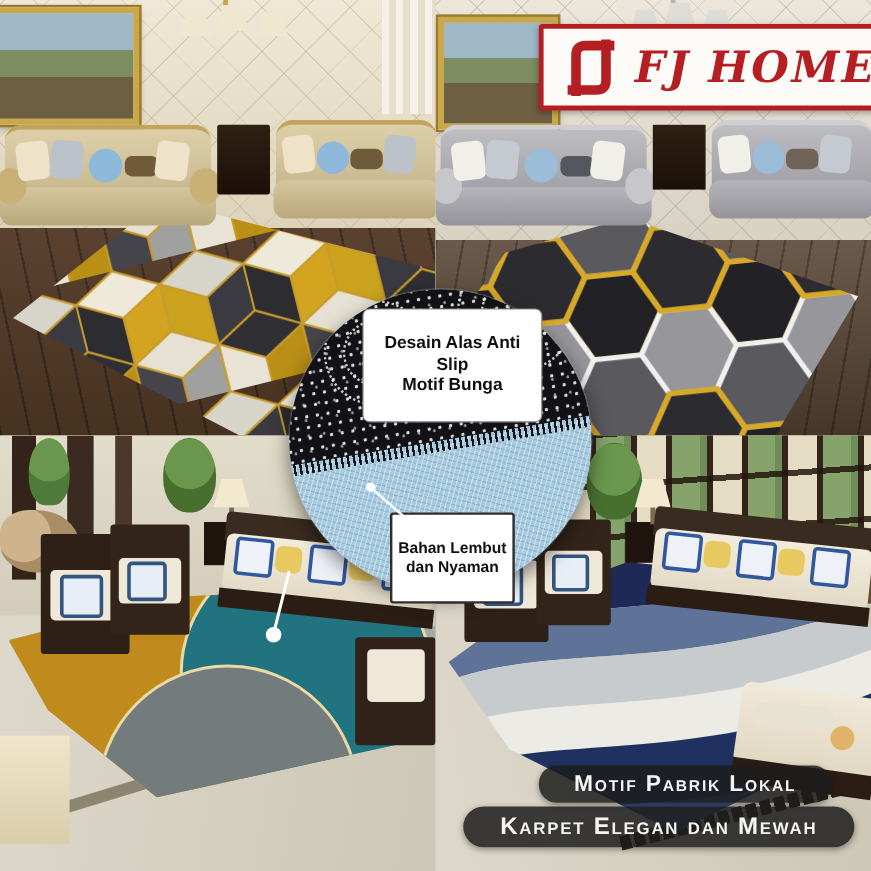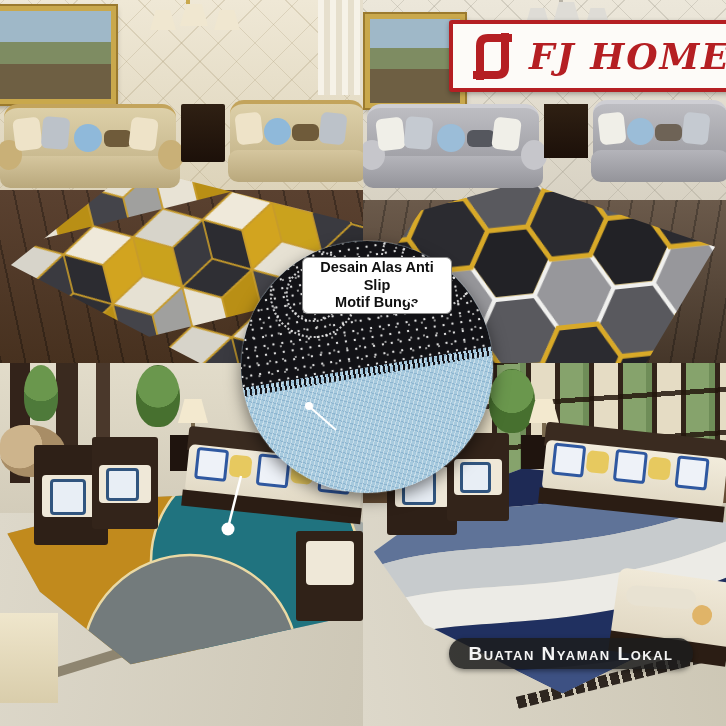--- a/index.html
+++ b/index.html
@@ -51,21 +51,21 @@
     background-color:#121216;
     background-image:
       radial-gradient(circle at 3px 3px, #dcdcdc 1.2px, transparent 1.6px),
       radial-gradient(circle at 8px 7px, #9a9a9a 1px, transparent 1.4px);
     background-size:9px 9px, 13px 13px;}
   #ins-black::after{content:"";position:absolute;left:0;right:0;bottom:-9px;height:10px;
     background:repeating-linear-gradient(90deg, #14141a 0 2px, transparent 2px 5px);}
   .motif{position:absolute;border:2px dotted rgba(235,235,235,.85);border-radius:50%;}
 
   .callout-label{position:absolute;z-index:22;background:#fff;color:#101010;text-align:center;
-    font-weight:bold;line-height:1.22;padding:1px 4px;}
+    font-weight:bold;line-height:1.22;padding:20px 4px;}
   #label-antislip{left:302px;top:257px;width:140px;font-size:14.5px;border:1px solid #8a8a8a;border-radius:6px;}
   #label-soft{left:325px;top:427px;width:92px;font-size:13px;border:2px solid #2e2e2e;border-radius:3px;}
   .callout-label span{display:block;}
 
   #callouts{position:absolute;inset:0;z-index:24;pointer-events:none;}
 
   
   .badge{position:absolute;z-index:40;background:rgba(28,28,28,.85);color:#f4f4f4;
     display:flex;align-items:center;justify-content:center;font-weight:bold;
     font-variant:small-caps;letter-spacing:1.5px;box-shadow:0 2px 5px rgba(0,0,0,.4);}
@@ -342,25 +342,30 @@
       <div class="motif" style="left:86px;top:76px;width:52px;height:52px;"></div>
       <div class="motif" style="left:185px;top:40px;width:96px;height:96px;border-style:dotted;"></div>
       <div class="motif" style="left:205px;top:60px;width:56px;height:56px;"></div>
     </div>
   </div>
 
   <div class="callout-label" id="label-antislip">
     <span>Desain Alas Anti Slip</span>
     <span>Motif Bunga</span>
   </div>
+  <div class="callout-label" id="label-soft">
+    <span>Bahan Lembut</span>
+    <span>dan Nyaman</span>
+  </div>
 
   <svg id="callouts" width="726" height="726">
     <line x1="396" y1="293" x2="419" y2="307" stroke="#ffffff" stroke-width="2.5"></line>
     <polygon points="424,310 413,307.5 417.5,301.5" fill="#ffffff"></polygon>
     <circle cx="309" cy="406" r="4" fill="#ffffff"></circle>
     <line x1="311" y1="408" x2="336" y2="430" stroke="#ffffff" stroke-width="2"></line>
     <line x1="241" y1="476" x2="229" y2="524" stroke="#ffffff" stroke-width="2.5"></line>
     <circle cx="228" cy="529" r="6.5" fill="#ffffff"></circle>
   </svg>
 
-  <div class="badge" id="badge-1">Buatan Nyaman Lokal</div>
+  <div class="badge" id="badge-1">Motif Pabrik Lokal</div>
+  <div class="badge" id="badge-2">Karpet Elegan dan Mewah</div>
 
 </div>
 
 </body></html>

